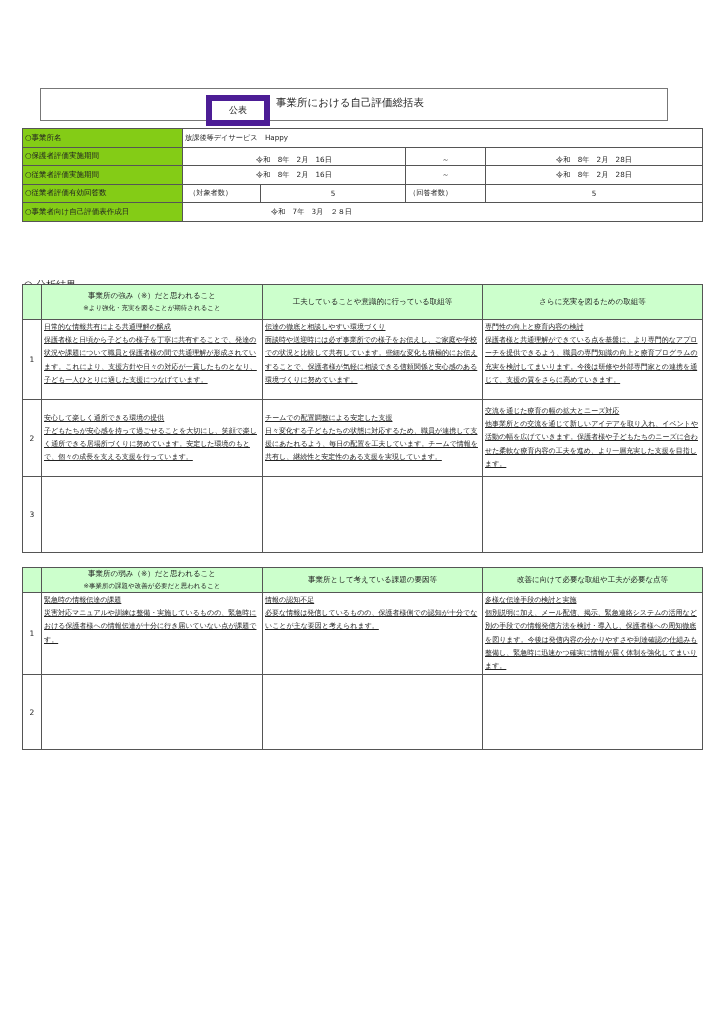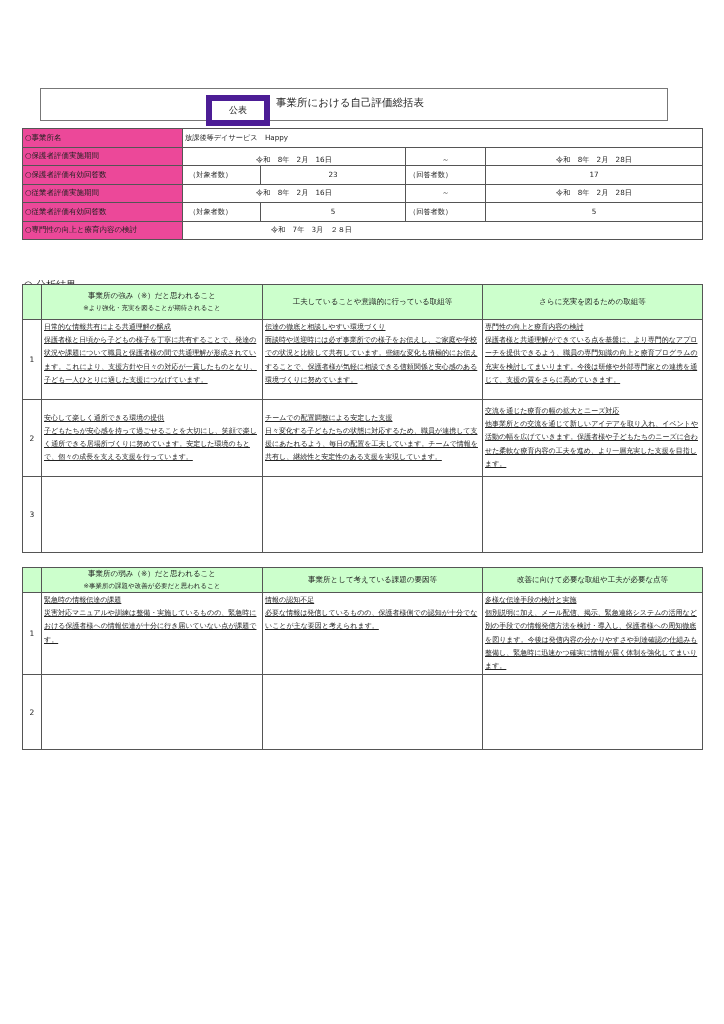--- a/index.html
+++ b/index.html
@@ -2,21 +2,21 @@
 <html><head>
 <meta charset="utf-8">
 <style>
   html, body { margin:0; padding:0; background:#ffffff; }
   body { width:724px; height:1024px; position:relative; font-family:"DejaVu Sans", sans-serif; color:#222; overflow:hidden; }
   .title-box { position:absolute; left:40px; top:88px; width:628px; height:33px; border:1.5px solid #777; box-sizing:border-box; }
   .badge { position:absolute; left:165px; top:6px; width:52px; height:19px; border:6px solid #4c1d95; font-size:9px; text-align:center; line-height:19px; }
   .title-text { position:absolute; left:235px; top:7px; font-size:10.5px; }
   table { border-collapse:collapse; table-layout:fixed; position:absolute; }
   td { border:1px solid #555; padding:0; font-size:7.2px; vertical-align:middle; }
-  .green { background:#ec4899; }
+  .green { background:#84cc16; }
   .info { left:22px; top:128px; width:680px; }
   .info td { height:17.5px; }
   .info td.lbl { padding-left:2px; font-size:7.5px; }
   .c { text-align:center; }
   .sec-label { position:absolute; left:24px; top:278px; font-size:10px; }
   .ana { left:22px; width:680px; }
   .ana th { border:1px solid #555; background:#ccffcc; font-weight:normal; font-size:7.5px; text-align:center; }
   .ana th small { font-size:6.5px; display:block; margin-top:3px; }
   .ana td.num { text-align:center; font-size:7.5px; }
   .ana td.cell { vertical-align:top; padding:1px 2px; line-height:13.2px; font-size:7px;text-decoration:underline; }
@@ -43,41 +43,34 @@
     <td class="green lbl">○事業所名</td>
     <td colspan="4" style="padding-left:2px">放課後等デイサービス　Happy</td>
   </tr>
   <tr>
     <td class="green lbl">○保護者評価実施期間</td>
     <td colspan="2" class="c" style="vertical-align:bottom">令和　8年　2月　16日</td>
     <td class="c" style="border-left:none;border-right:none;vertical-align:bottom">～</td>
     <td class="c" style="vertical-align:bottom">令和　8年　2月　28日</td>
   </tr>
   <tr>
-    <td class="green lbl">○保護者評価有効回答数</td>
-    <td style="padding-left:6px">（対象者数）</td>
-    <td class="c">23</td>
-    <td style="padding-left:3px">（回答者数）</td>
-    <td class="c">17</td>
-  </tr>
-  <tr>
     <td class="green lbl">○従業者評価実施期間</td>
     <td colspan="2" class="c">令和　8年　2月　16日</td>
     <td class="c" style="border-left:none;border-right:none">～</td>
     <td class="c">令和　8年　2月　28日</td>
   </tr>
   <tr>
     <td class="green lbl">○従業者評価有効回答数</td>
     <td style="padding-left:6px">（対象者数）</td>
     <td class="c">5</td>
     <td style="padding-left:3px">（回答者数）</td>
     <td class="c">5</td>
   </tr>
   <tr>
-    <td class="green lbl">○専門性の向上と療育内容の検討</td>
+    <td class="green lbl">○事業者向け自己評価表作成日</td>
     <td colspan="4" style="padding-left:88px">令和　7年　3月　２８日</td>
   </tr>
 </tbody>
   </table>
 
 <div class="sec-label">○ 分析結果</div>
 
 <table class="ana" style="top:284px">
   <colgroup>
       <col style="width:19px">

